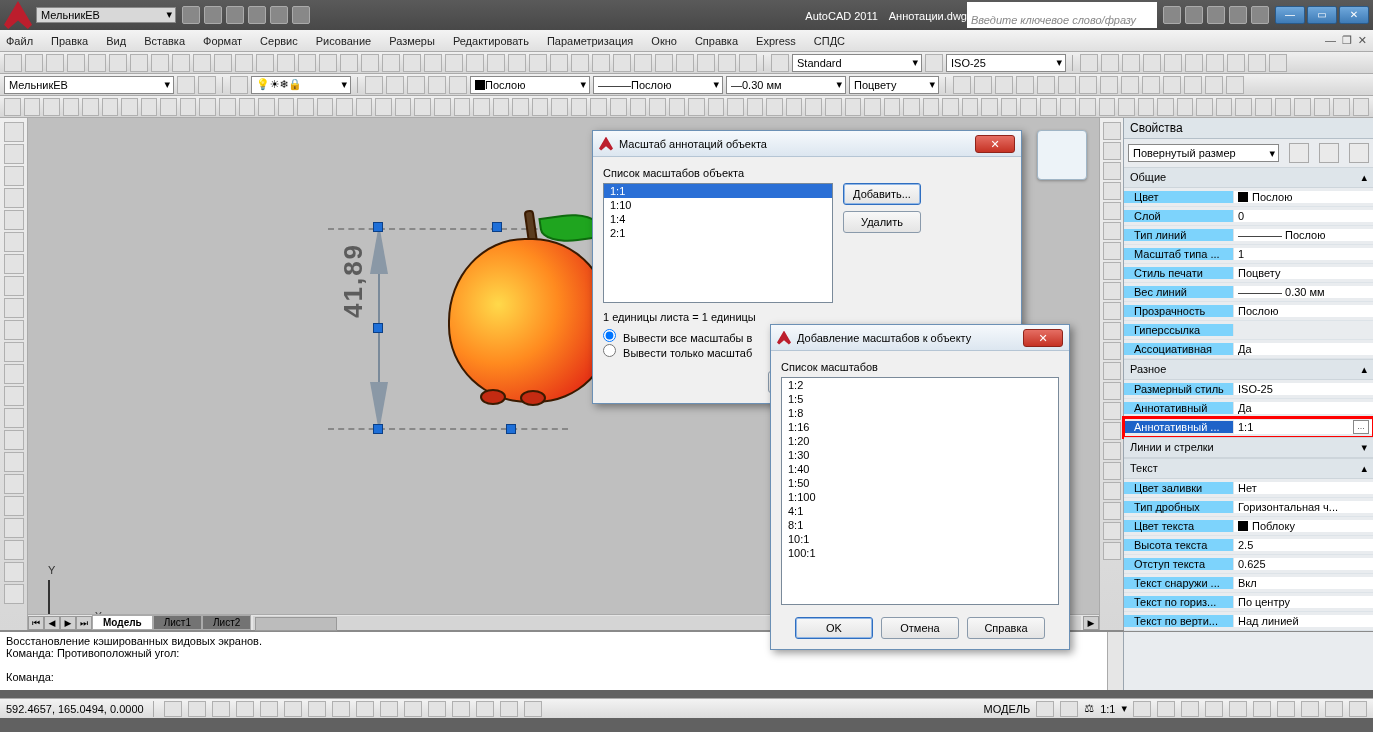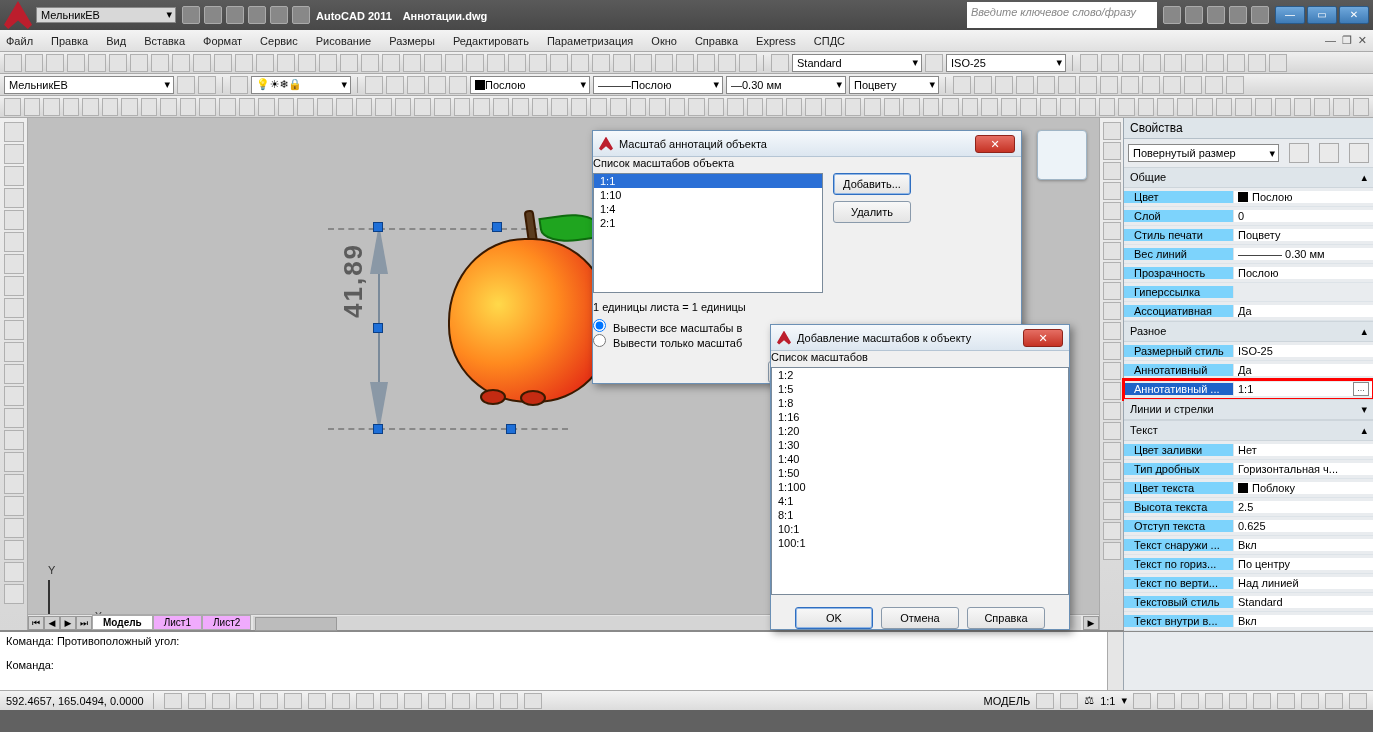--- a/index.html
+++ b/index.html
@@ -5,22 +5,22 @@
 * { margin: 0; padding: 0; box-sizing: border-box; font-family: "Segoe UI", Tahoma, sans-serif; font-size: 11px; }
 body { width: 1373px; height: 732px; background: #616161; overflow: hidden; position: relative; }
 
 
 .titlebar { height: 30px; background: linear-gradient(#5a5a5a, #484848); display: flex; align-items: center; padding: 0 4px; color: #fff; }
 .titlebar .logo { width: 28px; height: 28px; background: #bc1e2d; clip-path: polygon(50% 0, 100% 85%, 85% 100%, 50% 70%, 15% 100%, 0 85%); margin-right: 4px; }
 .workspace-dd { background: #d8d8d8; color: #000; padding: 1px 18px 1px 4px; border: 1px solid #888; position: relative; min-width: 140px; }
 .workspace-dd::after { content: "▾"; position: absolute; right: 3px; top: 0; }
 .tb-icons { display: flex; gap: 4px; margin: 0 6px; }
 .tb-icon { width: 18px; height: 18px; background: #888; border: 1px solid #aaa; border-radius: 2px; }
-.title-center { flex: 1; text-align: left; font-weight: bold; font-size: 13px; }
-.search-box { width: 190px; height: 26px; background: #fff; color: #888; font-style: italic; padding: 4px 4px; }
+.title-center { flex: 1; text-align: right; font-weight: normal; font-size: 13px; }
+.search-box { width: 190px; height: 26px; background: #fff; color: #888; font-style: italic; padding: 12px 4px; }
 .win-controls { display: flex; gap: 2px; margin-left: auto; }
 .win-btn { width: 30px; height: 18px; background: linear-gradient(#6fa8dc,#3e7bb6); border: 1px solid #2a5a89; color: #fff; text-align: center; font-size: 10px; line-height: 16px; border-radius: 2px; }
 .win-btn.close { background: linear-gradient(#6fa8dc,#3e7bb6); }
 
 
 .menubar { height: 22px; background: linear-gradient(#f4f4f4,#e0e0e0); display: flex; align-items: center; padding: 0 6px; gap: 18px; color: #222; border-bottom: 1px solid #aaa; }
 .menubar span { cursor: default; }
 .doc-controls { margin-left: auto; display: flex; gap: 6px; color: #555; }
 
 
@@ -59,21 +59,21 @@
 .dim-ext.top { top: 0; }
 .dim-ext.bottom { top: 200px; }
 .dim-vert { position: absolute; left: 50px; top: 4px; height: 196px; border-left: 2px solid #7a8a9a; }
 .dim-arr-up { position: absolute; left: 42px; top: -4px; width: 0; height: 0; border-left: 9px solid transparent; border-right: 9px solid transparent; border-bottom: 50px solid #8a98a6; }
 .dim-arr-dn { position: absolute; left: 42px; top: 154px; width: 0; height: 0; border-left: 9px solid transparent; border-right: 9px solid transparent; border-top: 50px solid #8a98a6; }
 .dim-text { position: absolute; left: 10px; top: 90px; transform: rotate(-90deg); transform-origin: left top; font-size: 26px; color: #5c5c5c; font-weight: bold; letter-spacing: 2px; }
 .grip { width: 10px; height: 10px; background: #1e6fd8; border: 1px solid #0b3f86; position: absolute; }
 
 .scroll-h { position: absolute; bottom: 0; left: 0; right: 0; height: 16px; background: #e6e6e6; border-top: 1px solid #aaa; display: flex; align-items: center; }
 .scroll-arrow { width: 16px; height: 14px; background: #d0d0d0; border: 1px solid #999; text-align: center; font-size: 9px; line-height: 12px; }
-.tab { padding: 1px 10px; background: #f0abfc; border: 1px solid #aaa; font-size: 10px; }
+.tab { padding: 1px 10px; background: #737373; border: 1px solid #aaa; font-size: 10px; }
 .tab.active { background: #fff; font-weight: bold; }
 .scroll-thumb { flex: 1; background: #d5d5d5; height: 14px; margin: 0 2px; position: relative; }
 .scroll-thumb::after { content: ""; position: absolute; left: 2px; top: 1px; width: 80px; height: 12px; background: #bcbcbc; border: 1px solid #999; }
 
 .nav-cube { position: absolute; right: 12px; top: 12px; width: 50px; height: 50px; background: #edf3f8; border: 1px solid #a0b5c6; border-radius: 4px; box-shadow: 0 1px 3px rgba(0,0,0,.3); }
 
 .right-cols { display: flex; }
 .util-col { width: 24px; background: linear-gradient(#efefef,#d7d7d7); border-left: 1px solid #aaa; display: flex; flex-direction: column; gap: 2px; align-items: center; padding-top: 4px; }
 .util-col .tbtn { width: 18px; height: 18px; }
 
@@ -92,30 +92,30 @@
 .highlighted-row .prop-label { background: #1e63c8; color: #fff; }
 .highlighted-row .prop-value { background: #fff; }
 .ellipsis-btn { width: 16px; height: 14px; border: 1px solid #888; margin-left: auto; text-align: center; font-size: 8px; line-height: 12px; }
 
 
 .cmd-area { height: 60px; background: #fff; border-top: 2px solid #8a8a8a; font-family: "Courier New", monospace; font-size: 12px; display:flex; }
 .cmd-text { flex:1; padding: 3px 6px; }
 .cmd-scroll { width: 16px; background: #e6e6e6; border-left:1px solid #aaa; }
 
 
-.statusbar { height: 20px; background: linear-gradient(#f3f3f3,#dcdcdc); border-top: 1px solid #aaa; display: flex; align-items: center; padding: 0 6px; gap: 6px; font-size: 10px; }
+.statusbar { height: 20px; background: linear-gradient(#f3f3f3,#dcdcdc); border-top: 1px solid #aaa; display: flex; align-items: center; padding: 0 6px; gap: 6px; font-size: 10px; margin-top: 8px; }
 .status-btn { width: 18px; height: 16px; background: #e3e3e3; border: 1px solid #b0b0b0; }
 .status-right { margin-left: auto; display:flex; align-items:center; gap:6px; }
 
 
 .dialog { position: absolute; background: #f0f0f0; border: 1px solid #6b90b5; box-shadow: 3px 3px 8px rgba(0,0,0,.4); }
 .dlg-title { height: 26px; background: linear-gradient(#f6f9fc,#dce6f0); display: flex; align-items: center; padding: 0 6px; gap: 6px; border-bottom: 1px solid #b5c5d4; }
 .dlg-logo { width: 14px; height: 14px; background: #bc1e2d; clip-path: polygon(50% 0,100% 85%,85% 100%,50% 70%,15% 100%,0 85%); }
 .dlg-close { width: 40px; height: 18px; background: linear-gradient(#e56e63,#c53224); color:#fff; text-align:center; border-radius:3px; margin-left:auto; font-size:11px; line-height:16px; border:1px solid #8f231a; }
-.dlg-body { font-size: 11px; }
+.dlg-body { padding: 10px; font-size: 11px; }
 .listbox { background: #fff; border: 1px solid #7a8a9a; overflow: auto; }
 .listbox div { padding: 1px 6px; }
 .listbox .sel { background: #2a6fd6; color: #fff; }
 .dlg-btn { min-width: 78px; height: 22px; background: linear-gradient(#f8f8f8,#e4e4e4); border: 1px solid #8a9aab; border-radius: 3px; text-align: center; line-height: 20px; }
 .dlg-btn.default { border: 1px solid #2f6ec0; box-shadow: 0 0 0 1px #8fb6e6 inset; }
 input[type=radio]{margin-right:4px;}
 </style>
 </head>
 <body>
 
@@ -449,20 +449,32 @@
               <span>Послою</span>
             </div>
           </div>
           <div class="prop-row">
             <div class="prop-label">Слой</div>
             <div class="prop-value">
               <span>0</span>
             </div>
           </div>
           <div class="prop-row">
+            <div class="prop-label">Тип линий</div>
+            <div class="prop-value">
+              <span>———— Послою</span>
+            </div>
+          </div>
+          <div class="prop-row">
+            <div class="prop-label">Масштаб типа ...</div>
+            <div class="prop-value">
+              <span>1</span>
+            </div>
+          </div>
+          <div class="prop-row">
             <div class="prop-label">Стиль печати</div>
             <div class="prop-value">
               <span>Поцвету</span>
             </div>
           </div>
           <div class="prop-row">
             <div class="prop-label">Вес линий</div>
             <div class="prop-value">
               <span>———— 0.30 мм</span>
             </div>
@@ -581,20 +593,21 @@
               <span>Вкл</span>
             </div>
           </div>
         </div>
     </div>
   </div>
 </div>
 
 <div class="cmd-area">
   <div class="cmd-text">
+    <div>Восстановление кэшированных видовых экранов.</div>
     <div>Команда: Противоположный угол:</div>
     <br>
     <div>Команда:</div>
   </div>
   <div class="cmd-scroll"></div>
   <div class="props-panel" style="width:250px;border-left:1px solid #9aa5af"></div>
 </div>
 
 <div class="statusbar">
   <span>592.4657, 165.0494, 0.0000</span>

